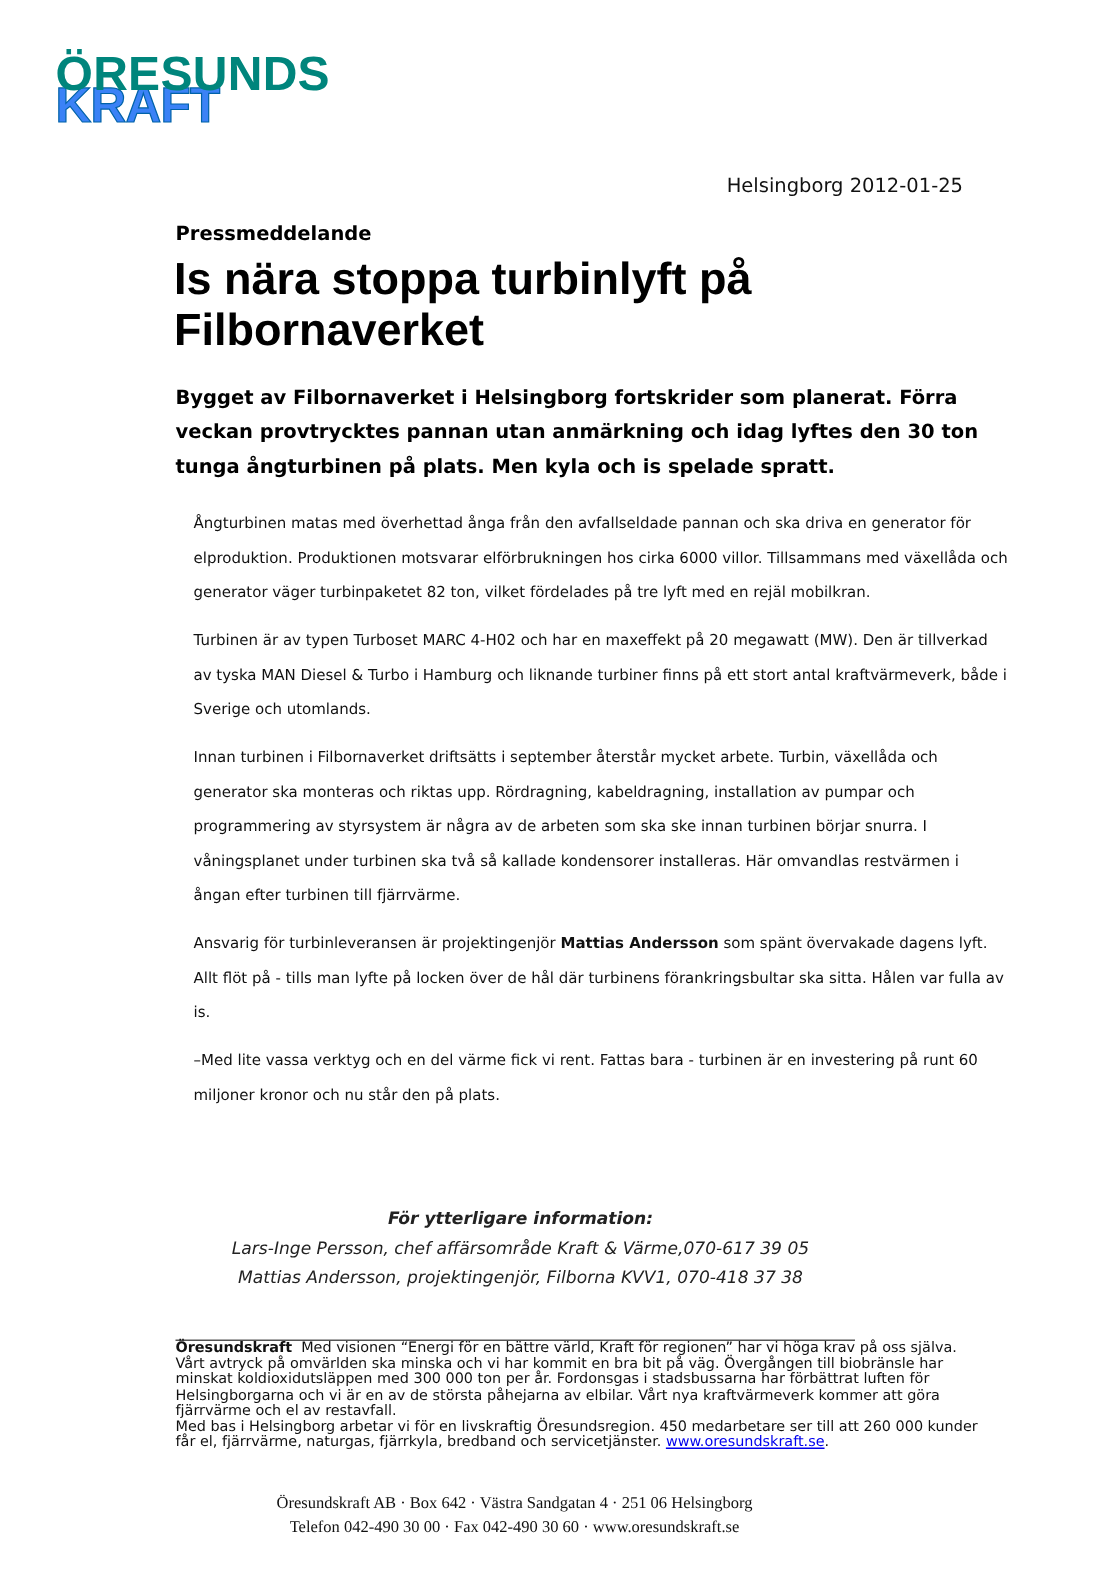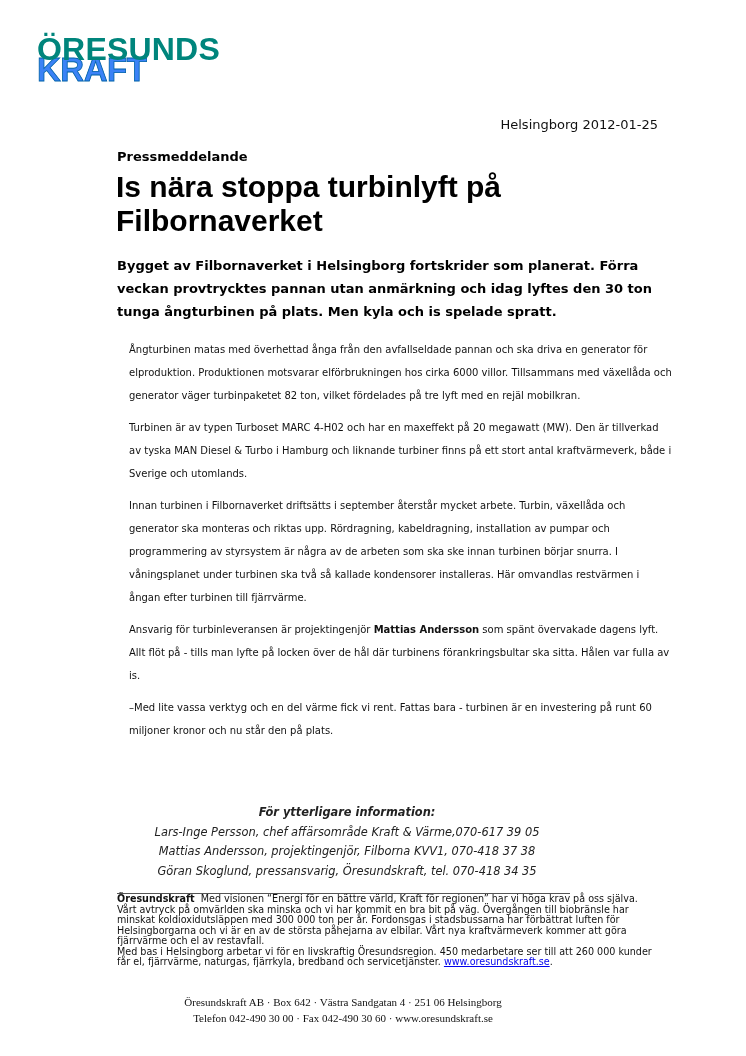--- a/index.html
+++ b/index.html
@@ -39,21 +39,21 @@
     font-size: 33px;
     font-weight: bold;
     color: #3b82f6;
     letter-spacing: -0.5px;
     margin-top: -1px;
     white-space: nowrap;
     -webkit-text-stroke: 0.8px #0062a8;
   }
   .dateline {
     position: absolute;
-    right: 88px;
+    right: 104px;
     top: 117px;
     font-size: 13px;
     color: #111;
   }
   .kicker {
     position: absolute;
     left: 117px;
     top: 149px;
     font-size: 13px;
     font-weight: bold;
@@ -163,21 +163,20 @@
   <p>Turbinen är av typen Turboset MARC 4-H02 och har en maxeffekt på 20 megawatt (MW). Den är tillverkad av tyska MAN Diesel &amp; Turbo i Hamburg och liknande turbiner finns på ett stort antal kraftvärmeverk, både i Sverige och utomlands.</p>
   <p>Innan turbinen i Filbornaverket driftsätts i september återstår mycket arbete. Turbin, växellåda och generator ska monteras och riktas upp. Rördragning, kabeldragning, installation av pumpar och programmering av styrsystem är några av de arbeten som ska ske innan turbinen börjar snurra. I våningsplanet under turbinen ska två så kallade kondensorer installeras. Här omvandlas restvärmen i ångan efter turbinen till fjärrvärme.</p>
   <p><span>Ansvarig för turbinleveransen är projektingenjör </span><b>Mattias Andersson</b><span> som spänt övervakade dagens lyft. Allt flöt på - tills man lyfte på locken över de hål där turbinens förankringsbultar ska sitta. Hålen var fulla av is.</span></p>
   <p>–Med lite vassa verktyg och en del värme fick vi rent. Fattas bara - turbinen är en investering på runt 60 miljoner kronor och nu står den på plats.</p>
 </div>
 
 <div class="contacts">
   <div class="head">För ytterligare information:</div>
   <div>Lars-Inge Persson, chef affärsområde Kraft &amp; Värme,070-617 39 05</div>
   <div>Mattias Andersson, projektingenjör, Filborna KVV1, 070-418 37 38</div>
-  <div>Göran Skoglund, pressansvarig, Öresundskraft, tel. 070-418 34 35</div>
 </div>
 
 <div class="rule"></div>
 
 <div class="about">
   <span class="company">Öresundskraft</span><span style="white-space:pre-wrap">  Med visionen “Energi för en bättre värld, Kraft för regionen” har vi höga krav på oss själva. Vårt avtryck på omvärlden ska minska och vi har kommit en bra bit på väg. Övergången till biobränsle har minskat koldioxidutsläppen med 300 000 ton per år. Fordonsgas i stadsbussarna har förbättrat luften för Helsingborgarna och vi är en av de största påhejarna av elbilar. Vårt nya kraftvärmeverk kommer att göra fjärrvärme och el av restavfall.</span><br>
   <span>Med bas i Helsingborg arbetar vi för en livskraftig Öresundsregion. 450 medarbetare ser till att 260 000 kunder får el, fjärrvärme, naturgas, fjärrkyla, bredband och servicetjänster. </span><a href="#">www.oresundskraft.se</a><span>.</span>
 </div>
 
 <div class="address">

